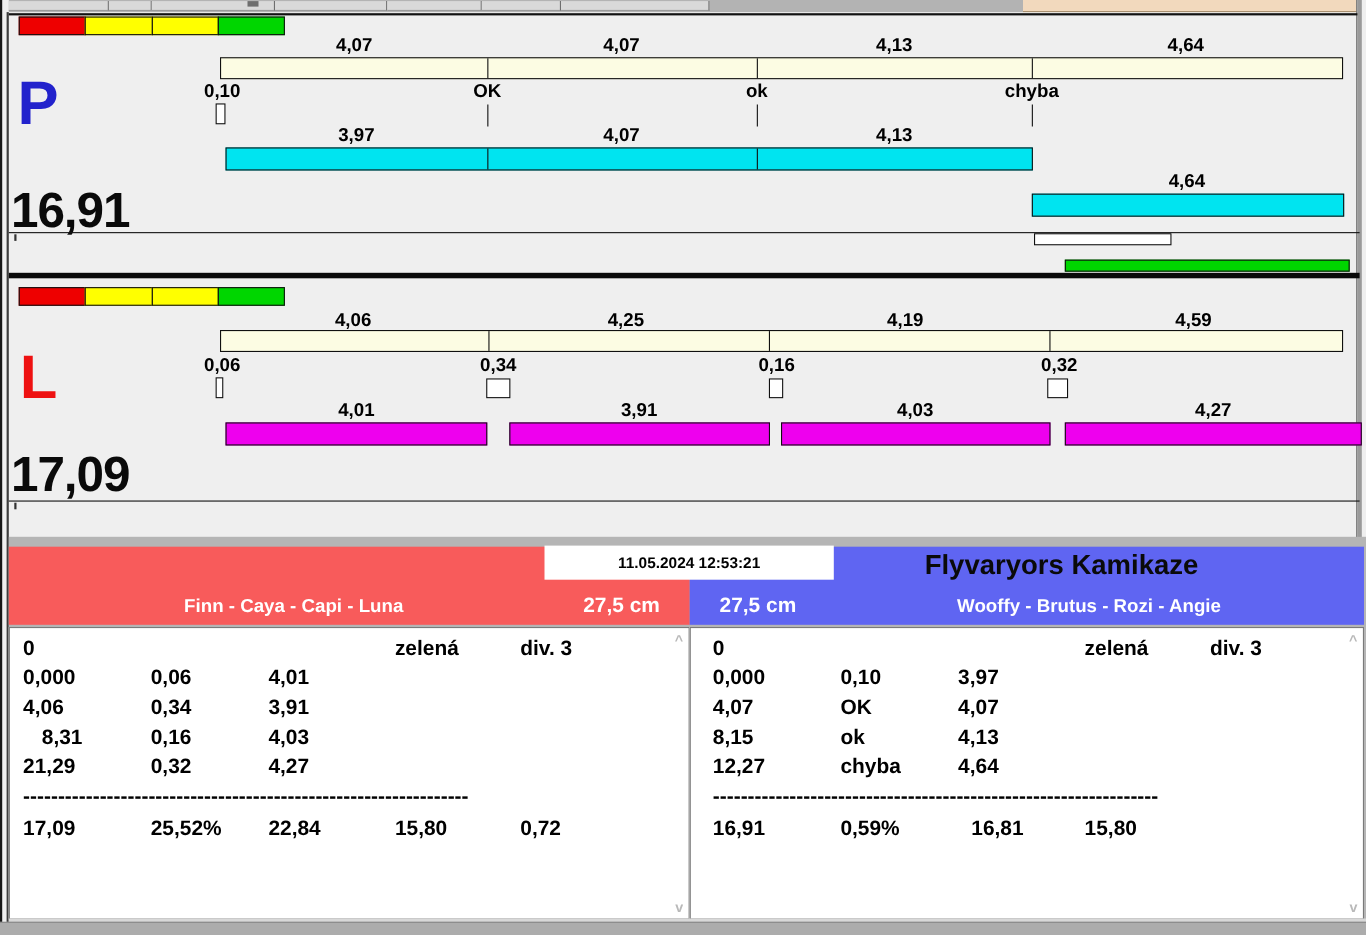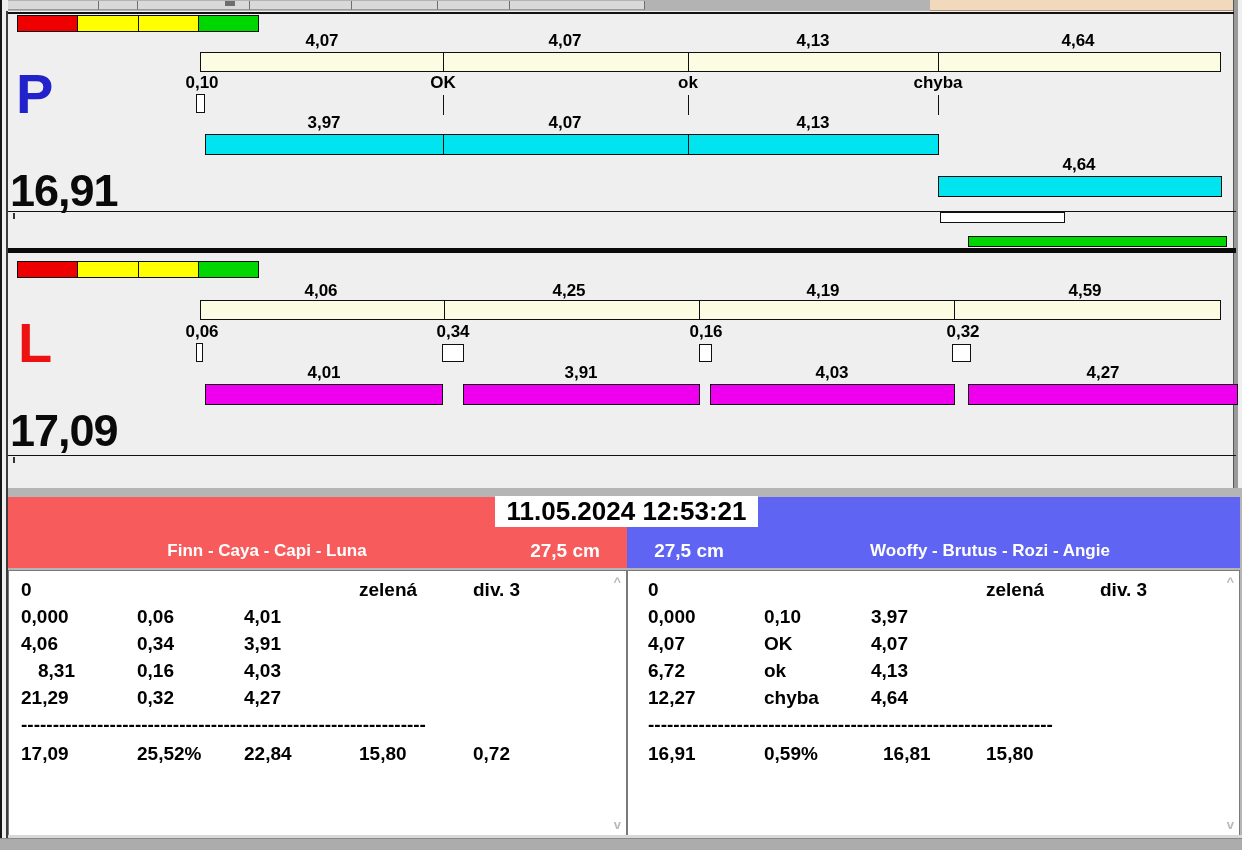--- a/index.html
+++ b/index.html
@@ -136,28 +136,29 @@
   <div class="bar" style="left:968px;top:384px;width:270px;height:21px;background:#ee00ee;"></div>
 
   <div class="abs" style="left:8px;top:455px;width:1228px;height:1px;background:#111;"></div>
   <div class="abs" style="left:13px;top:457px;width:2px;height:6px;background:#333;"></div>
 
   <div class="abs" style="left:8px;top:488px;width:1234px;height:362px;background:#b5b5b5;"></div>
 
   <div class="hdr" style="left:8px;width:619px;background:#f85b5b;"></div>
   <div class="hdr" style="left:627px;width:613px;background:#5f65f2;"></div>
 
+  <div class="teamname" style="left:965px;top:500px;">Flyvaryors Kamikaze</div>
 
   <div class="dogs" style="left:267px;top:541px;">Finn - Caya - Capi - Luna</div>
   <div class="dogs" style="left:990px;top:541px;">Wooffy - Brutus - Rozi - Angie</div>
 
   <div class="jump" style="left:565px;top:540px;">27,5 cm</div>
   <div class="jump" style="left:689px;top:540px;">27,5 cm</div>
 
-  <div class="abs" style="left:495px;top:496px;width:263px;height:31px;background:#fff;text-align:center;font-size:26px;line-height:31px;white-space:nowrap;">11.05.2024 12:53:21</div>
+  <div class="abs" style="left:495px;top:496px;width:263px;height:31px;background:#fff;text-align:center;font-size:14px;line-height:31px;white-space:nowrap;">11.05.2024 12:53:21</div>
 
   <div class="log" style="left:8px;width:619px;">
     <div class="cellv" style="left:12px;top:8px;">0</div>
     <div class="cellv" style="left:350px;top:8px;">zelená</div>
     <div class="cellv" style="left:464px;top:8px;">div. 3</div>
 
     <div class="cellv" style="left:12px;top:35px;">0,000</div>
     <div class="cellv" style="left:128px;top:35px;">0,06</div>
     <div class="cellv" style="left:235px;top:35px;">4,01</div>
 
@@ -191,21 +192,21 @@
     <div class="cellv" style="left:472px;top:8px;">div. 3</div>
 
     <div class="cellv" style="left:20px;top:35px;">0,000</div>
     <div class="cellv" style="left:136px;top:35px;">0,10</div>
     <div class="cellv" style="left:243px;top:35px;">3,97</div>
 
     <div class="cellv" style="left:20px;top:62px;">4,07</div>
     <div class="cellv" style="left:136px;top:62px;">OK</div>
     <div class="cellv" style="left:243px;top:62px;">4,07</div>
 
-    <div class="cellv" style="left:20px;top:89px;">6,72</div>
+    <div class="cellv" style="left:20px;top:89px;">8,15</div>
     <div class="cellv" style="left:136px;top:89px;">ok</div>
     <div class="cellv" style="left:243px;top:89px;">4,13</div>
 
     <div class="cellv" style="left:20px;top:116px;">12,27</div>
     <div class="cellv" style="left:136px;top:116px;">chyba</div>
     <div class="cellv" style="left:243px;top:116px;">4,64</div>
 
     <div class="cellv" style="left:20px;top:143px;letter-spacing:0;">----------------------------------------------------------------</div>
 
     <div class="cellv" style="left:20px;top:172px;">16,91</div>

